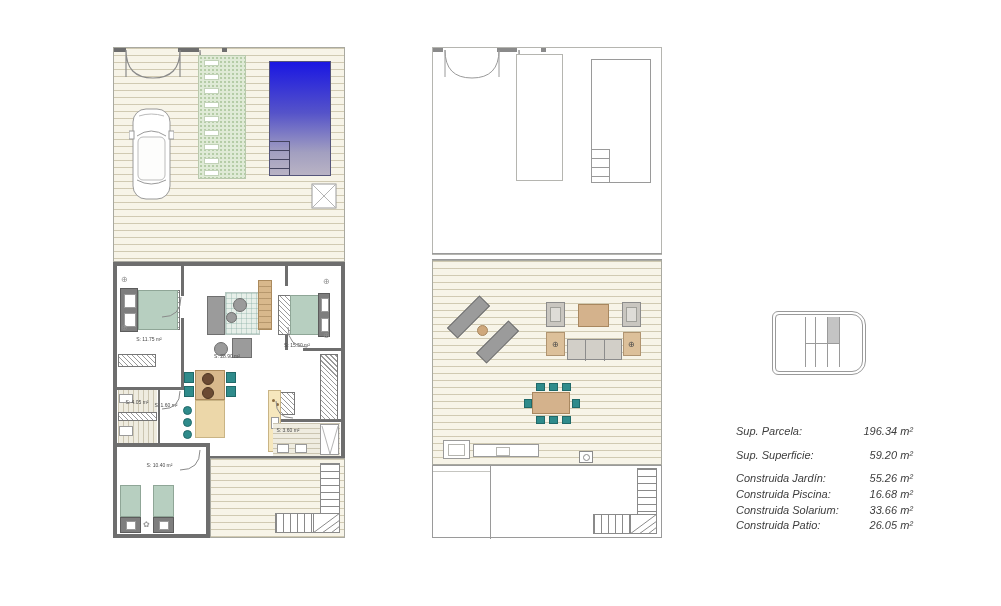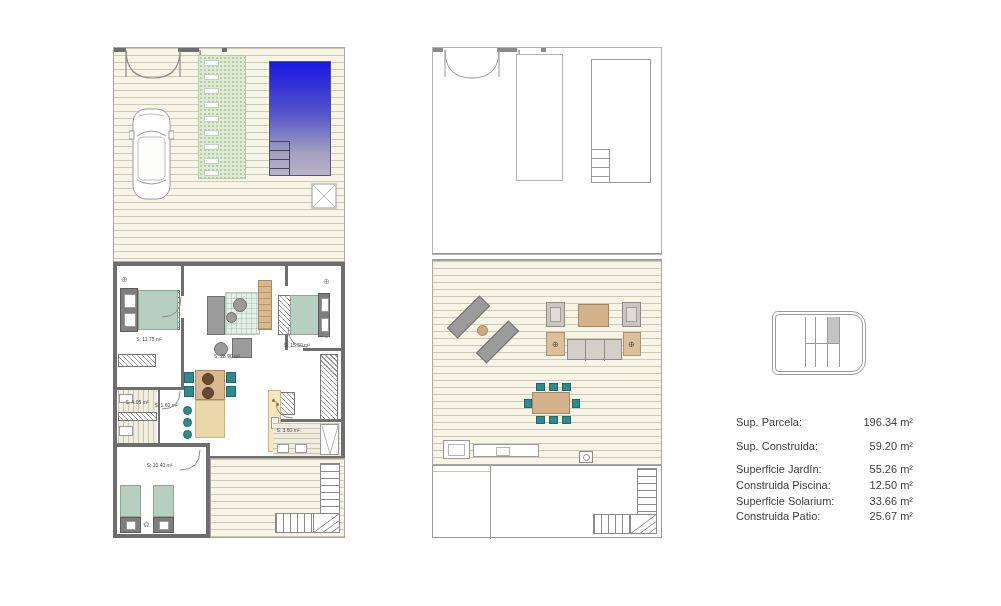--- a/index.html
+++ b/index.html
@@ -291,40 +291,40 @@
     <div class="abs" style="left:2px;top:2px;right:2px;bottom:2px;border:1px solid #9a9a9a;border-radius:4px 11px 11px 4px;">
       <div class="abs" style="left:29px;top:2px;width:1px;height:50px;background:#9a9a9a;"></div>
       <div class="abs" style="left:39px;top:2px;width:1px;height:50px;background:#9a9a9a;"></div>
       <div class="abs" style="left:51px;top:2px;width:1px;height:50px;background:#9a9a9a;"></div>
       <div class="abs" style="left:63px;top:2px;width:1px;height:50px;background:#9a9a9a;"></div>
       <div class="abs" style="left:29px;top:28px;width:35px;height:1px;background:#9a9a9a;"></div>
       <div class="abs" style="left:52px;top:2px;width:11px;height:26px;background:var(--c-key_highlight,#c4c4c4);"></div>
     </div>
   </div>
 
-  <div class="abs" style="left:736px;top:416px;width:177px;">
+  <div class="abs" style="left:736px;top:425px;width:177px;font-style:italic;">
     <div class="lrow">
       <span>Sup. Parcela:</span>
       <span class="lv">196.34 m²</span>
     </div>
     <div class="lrow">
-      <span>Sup. Construida:</span>
+      <span>Sup. Superficie:</span>
       <span class="lv">59.20 m²</span>
     </div>
     <div class="lrow tight">
-      <span>Superficie Jardín:</span>
+      <span>Construida Jardín:</span>
       <span class="lv">55.26 m²</span>
     </div>
     <div class="lrow tight">
       <span>Construida Piscina:</span>
-      <span class="lv">12.50 m²</span>
+      <span class="lv">16.68 m²</span>
     </div>
     <div class="lrow tight">
-      <span>Superficie Solarium:</span>
+      <span>Construida Solarium:</span>
       <span class="lv">33.66 m²</span>
     </div>
     <div class="lrow tight">
       <span>Construida Patio:</span>
-      <span class="lv">25.67 m²</span>
+      <span class="lv">26.05 m²</span>
     </div>
   </div>
 
 </div>
 
 </body></html>

